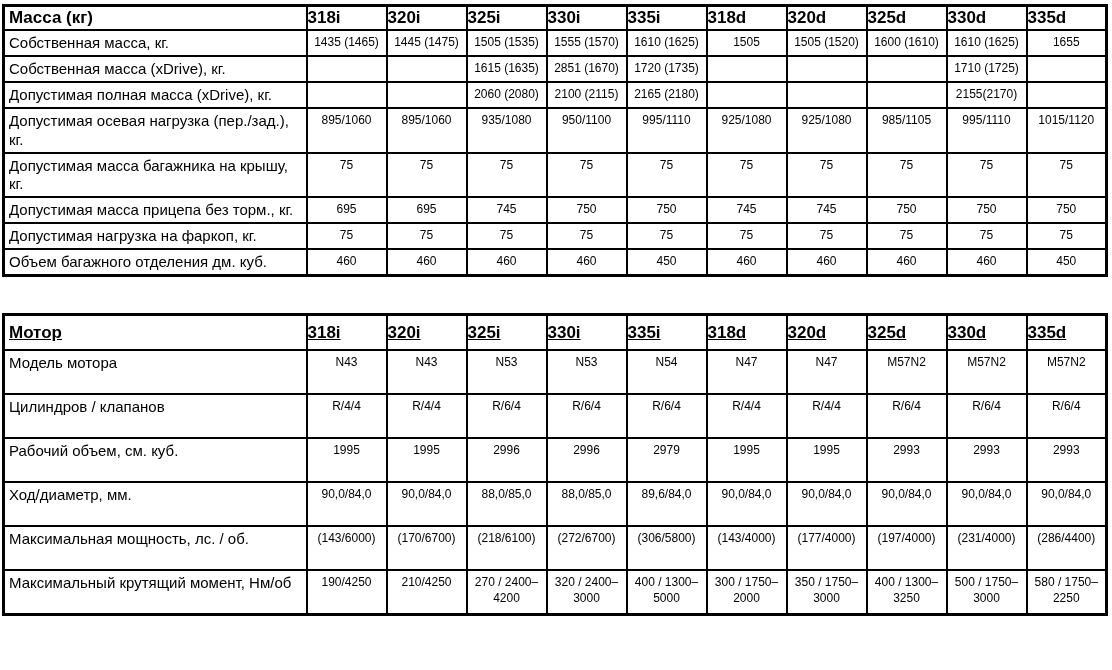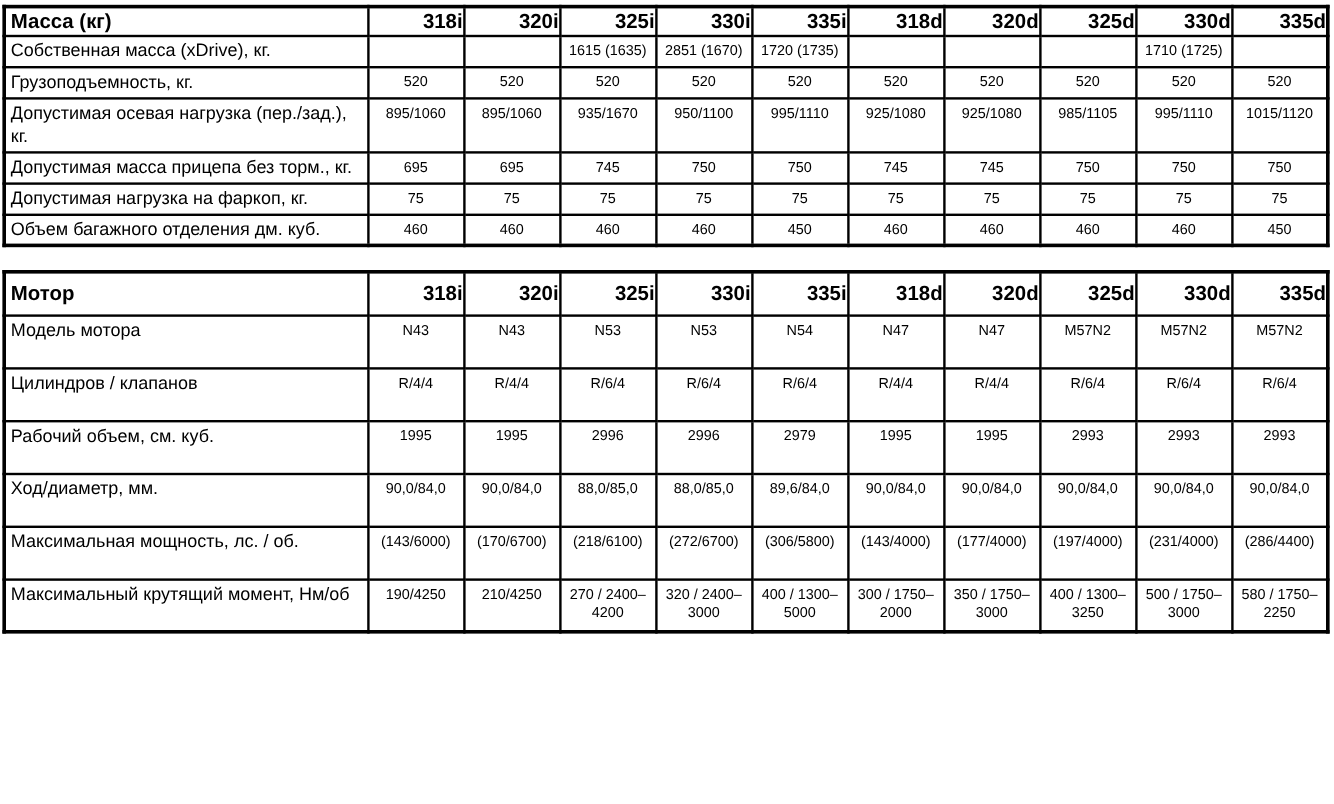--- a/index.html
+++ b/index.html
@@ -11,37 +11,37 @@
     table-layout:fixed;
     width:1106px;
     font-family:"Liberation Sans",sans-serif;
     color:#000;
     background:#fff;
   }
   .spec-table th,.spec-table td{border:2px solid #000;overflow:hidden;}
   col.label-col{width:303px;}
   col.value-col{width:80px;}
   .spec-table thead th{
-    font-weight:bold;font-size:17px;text-align:right;vertical-align:middle;padding:1px 0;
+    font-weight:bold;font-size:17px;text-align:left;vertical-align:middle;padding:1px 0;
   }
   .spec-table th.title{text-align:left;padding-left:4px;}
   .spec-table td.label{
     font-size:15px;text-align:left;vertical-align:top;
     padding:3px 2px 2px 4px;line-height:1.25;
   }
   .spec-table td.value{
     font-size:12px;text-align:center;vertical-align:top;
     padding:4px 1px 2px;line-height:1.3;
   }
-  .t-mass{margin-bottom:19px;}
+  .t-mass{margin-bottom:36px;}
   .t-mass thead tr{height:24px;}
   .t-mass tbody tr{height:26px;}
   .t-mass tbody tr:nth-child(9),
   .t-mass tbody tr:nth-child(10){height:42px;}
-  .t-motor thead tr{height:36px;}
+  .t-motor thead tr{height:36px;text-decoration:underline;}
   .t-motor tbody tr{height:44px;}
   .t-motor tbody tr:nth-child(7){height:42px;}
 </style>
 </head>
 <body>
 
 <div class="page">
   <table class="spec-table t-mass">
       <colgroup>
         <col class="label-col">
@@ -66,57 +66,83 @@
           <th>335i</th>
           <th>318d</th>
           <th>320d</th>
           <th>325d</th>
           <th>330d</th>
           <th>335d</th>
         </tr>
       </thead>
       <tbody>
         <tr>
+          <td class="label">Собственная масса, кг.</td>
+          <td class="value">1435 (1465)</td>
+          <td class="value">1445 (1475)</td>
+          <td class="value">1505 (1535)</td>
+          <td class="value">1555 (1570)</td>
+          <td class="value">1610 (1625)</td>
+          <td class="value">1505</td>
+          <td class="value">1505 (1520)</td>
+          <td class="value">1600 (1610)</td>
+          <td class="value">1610 (1625)</td>
+          <td class="value">1655</td>
+        </tr>
+        <tr>
           <td class="label">Собственная масса (xDrive), кг.</td>
           <td class="value"></td>
           <td class="value"></td>
           <td class="value">1615 (1635)</td>
           <td class="value">2851 (1670)</td>
           <td class="value">1720 (1735)</td>
           <td class="value"></td>
           <td class="value"></td>
           <td class="value"></td>
           <td class="value">1710 (1725)</td>
           <td class="value"></td>
         </tr>
         <tr>
-          <td class="label">Грузоподъемность, кг.</td>
-          <td class="value">520</td>
-          <td class="value">520</td>
-          <td class="value">520</td>
-          <td class="value">520</td>
-          <td class="value">520</td>
-          <td class="value">520</td>
-          <td class="value">520</td>
-          <td class="value">520</td>
-          <td class="value">520</td>
-          <td class="value">520</td>
+          <td class="label">Допустимая полная масса (xDrive), кг.</td>
+          <td class="value"></td>
+          <td class="value"></td>
+          <td class="value">2060 (2080)</td>
+          <td class="value">2100 (2115)</td>
+          <td class="value">2165 (2180)</td>
+          <td class="value"></td>
+          <td class="value"></td>
+          <td class="value"></td>
+          <td class="value">2155(2170)</td>
+          <td class="value"></td>
         </tr>
         <tr>
           <td class="label">Допустимая осевая нагрузка (пер./зад.), кг.</td>
           <td class="value">895/1060</td>
           <td class="value">895/1060</td>
-          <td class="value">935/1670</td>
+          <td class="value">935/1080</td>
           <td class="value">950/1100</td>
           <td class="value">995/1110</td>
           <td class="value">925/1080</td>
           <td class="value">925/1080</td>
           <td class="value">985/1105</td>
           <td class="value">995/1110</td>
           <td class="value">1015/1120</td>
+        </tr>
+        <tr>
+          <td class="label">Допустимая масса багажника на крышу, кг.</td>
+          <td class="value">75</td>
+          <td class="value">75</td>
+          <td class="value">75</td>
+          <td class="value">75</td>
+          <td class="value">75</td>
+          <td class="value">75</td>
+          <td class="value">75</td>
+          <td class="value">75</td>
+          <td class="value">75</td>
+          <td class="value">75</td>
         </tr>
         <tr>
           <td class="label">Допустимая масса прицепа без торм., кг.</td>
           <td class="value">695</td>
           <td class="value">695</td>
           <td class="value">745</td>
           <td class="value">750</td>
           <td class="value">750</td>
           <td class="value">745</td>
           <td class="value">745</td>

